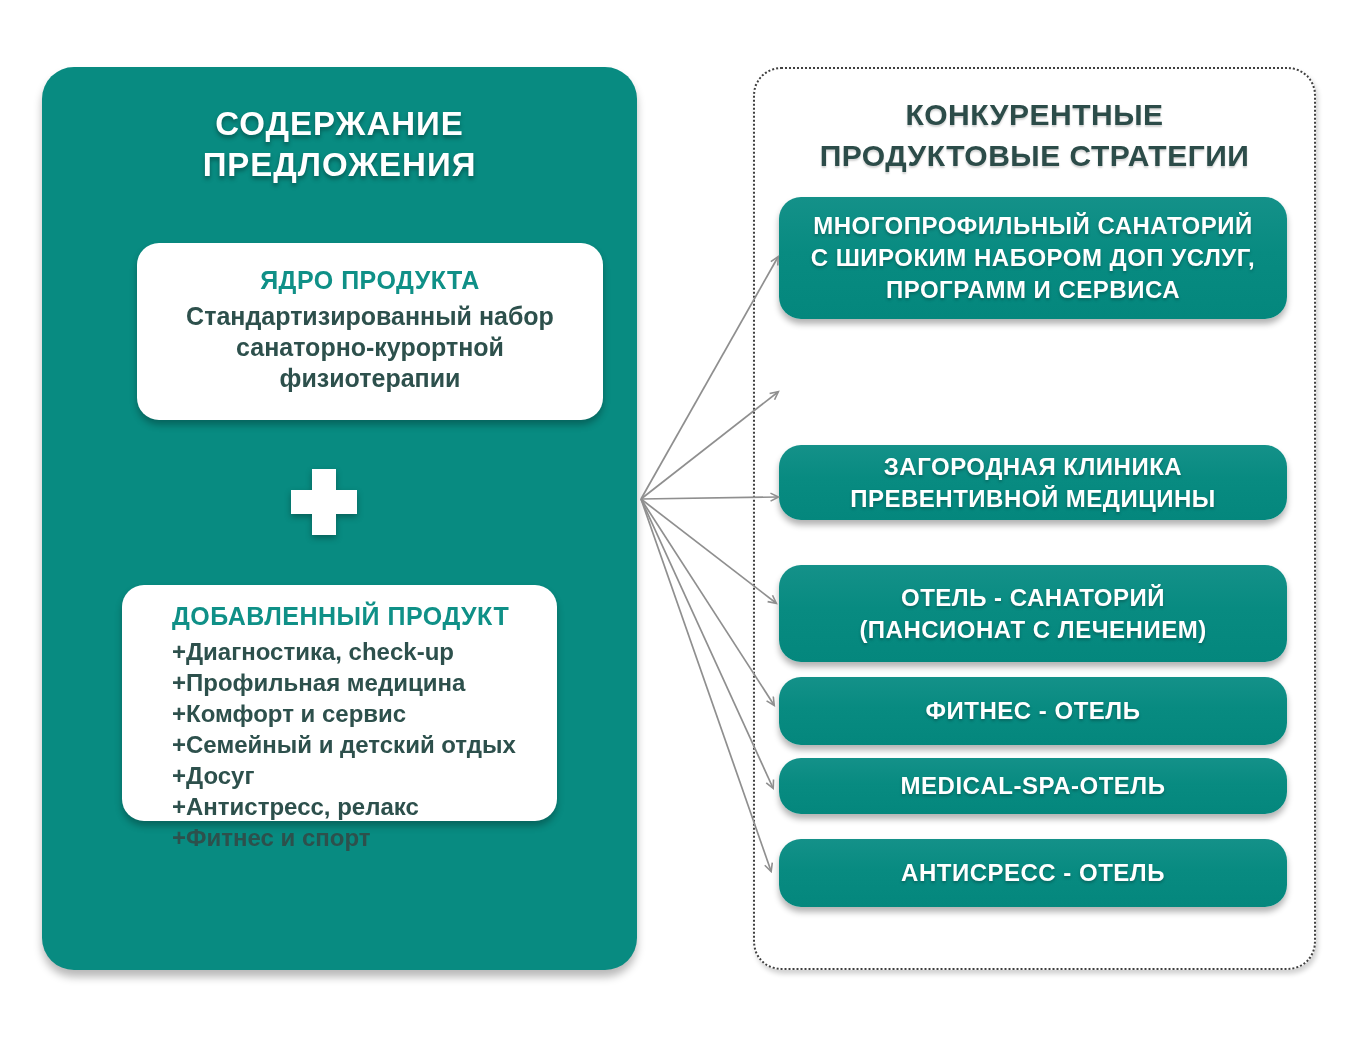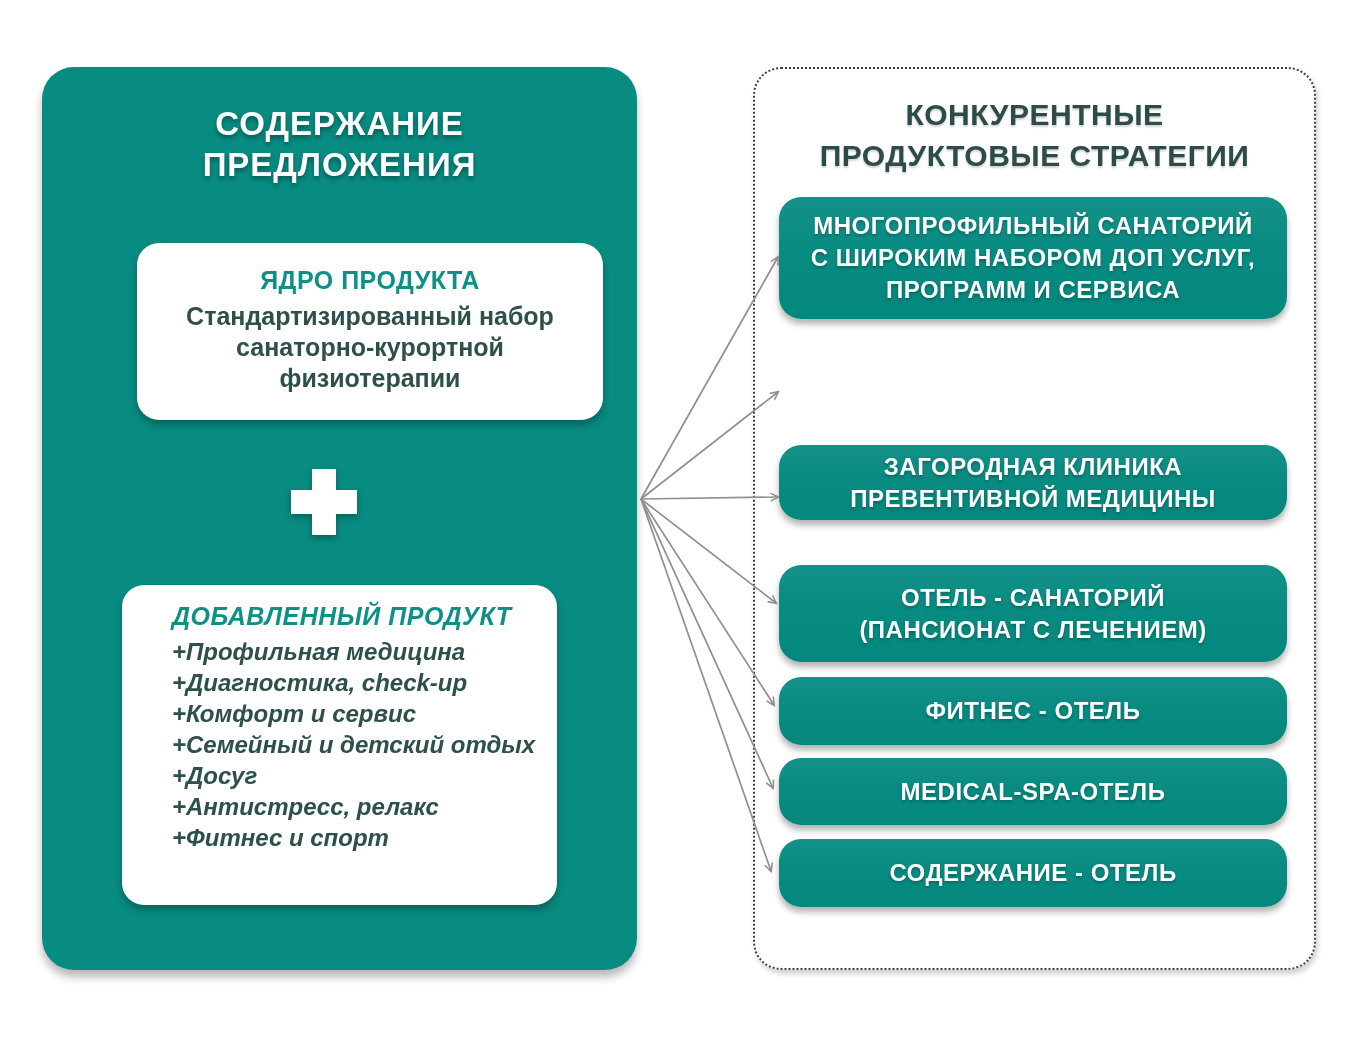--- a/index.html
+++ b/index.html
@@ -30,21 +30,21 @@
     margin-top:6px;color:#2d504c;font-size:25px;font-weight:bold;
     line-height:31px;white-space:pre-line;
   }
   .plus{
     position:absolute;left:249px;top:402px;width:66px;height:66px;
     filter:drop-shadow(0 3px 3px rgba(0,0,0,0.30));
   }
   .plus::before{content:"";position:absolute;left:0;top:21px;width:66px;height:24px;background:#ffffff;}
   .plus::after{content:"";position:absolute;left:21px;top:0;width:24px;height:66px;background:#ffffff;}
 
-  .card-added{left:80px;top:518px;width:435px;height:320px;font-style:italic;}
+  .card-added{left:80px;top:518px;width:435px;height:236px;}
   .card-added-heading{
     margin:17px 0 5px 50px;color:#0f9087;font-size:25px;font-weight:bold;letter-spacing:0.5px;
   }
   .added-item{
     margin-left:50px;color:#2d504c;font-size:24px;font-weight:bold;line-height:31px;
   }
 
   
   .panel-right{
     position:absolute;left:753px;top:67px;width:563px;height:903px;
@@ -64,21 +64,21 @@
     color:#ffffff;font-size:24px;font-weight:bold;line-height:32px;letter-spacing:0.5px;
     text-align:center;display:flex;align-items:center;justify-content:center;
     white-space:pre-line;text-shadow:0 2px 3px rgba(0,0,0,0.25);
     box-sizing:border-box;padding:0 10px;
   }
   .s1{top:128px;height:122px;}
   .s2{top:263px;height:102px;}
   .s3{top:376px;height:75px;}
   .s4{top:496px;height:97px;}
   .s5{top:608px;height:68px;text-align:right;}
-  .s6{top:689px;height:67px;}
+  .s6{top:689px;height:56px;}
   .s7{top:770px;height:68px;}
 
   
   .arrows{position:absolute;left:0;top:0;width:1360px;height:1038px;pointer-events:none;z-index:5;}
 </style>
 </head>
 <body>
 
 <div class="stage">
 
@@ -90,22 +90,22 @@
       <div class="card-core-heading">ЯДРО ПРОДУКТА</div>
       <div class="card-core-body">Стандартизированный набор
 санаторно-курортной
 физиотерапии</div>
     </div>
 
     <div class="plus"></div>
 
     <div class="card card-added">
       <div class="card-added-heading">ДОБАВЛЕННЫЙ ПРОДУКТ</div>
+      <div class="added-item">+Диагностика, check-up</div>
       <div class="added-item">+Профильная медицина</div>
-      <div class="added-item">+Диагностика, check-up</div>
       <div class="added-item">+Комфорт и сервис</div>
       <div class="added-item">+Семейный и детский отдых</div>
       <div class="added-item">+Досуг</div>
       <div class="added-item">+Антистресс, релакс</div>
       <div class="added-item">+Фитнес и спорт</div>
     </div>
   </div>
 
   <div class="panel-right">
     <div class="right-title">КОНКУРЕНТНЫЕ
@@ -113,21 +113,21 @@
 
     <div class="strategy s1">МНОГОПРОФИЛЬНЫЙ САНАТОРИЙ
 С ШИРОКИМ НАБОРОМ ДОП УСЛУГ,
 ПРОГРАММ И СЕРВИСА</div>
     <div class="strategy s3">ЗАГОРОДНАЯ КЛИНИКА
 ПРЕВЕНТИВНОЙ МЕДИЦИНЫ</div>
     <div class="strategy s4">ОТЕЛЬ - САНАТОРИЙ
 (ПАНСИОНАТ С ЛЕЧЕНИЕМ)</div>
     <div class="strategy s5">ФИТНЕС - ОТЕЛЬ</div>
     <div class="strategy s6">MEDICAL-SPA-ОТЕЛЬ</div>
-    <div class="strategy s7">СОДЕРЖАНИЕ - ОТЕЛЬ</div>
+    <div class="strategy s7">АНТИСРЕСС - ОТЕЛЬ</div>
   </div>
 
   <svg class="arrows" viewBox="0 0 1360 1038" xmlns="http://www.w3.org/2000/svg">
     <defs>
       <marker id="ah" markerWidth="11" markerHeight="11" refX="8.5" refY="5" orient="auto" markerUnits="userSpaceOnUse">
         <path d="M1,1 L9,5 L1,9" fill="none" stroke="#8f8f8f" stroke-width="1.6"></path>
       </marker>
     </defs>
     <g stroke="#8f8f8f" stroke-width="1.7" fill="none">
       <line x1="641" y1="499" x2="778" y2="257" marker-end="url(#ah)"></line>

